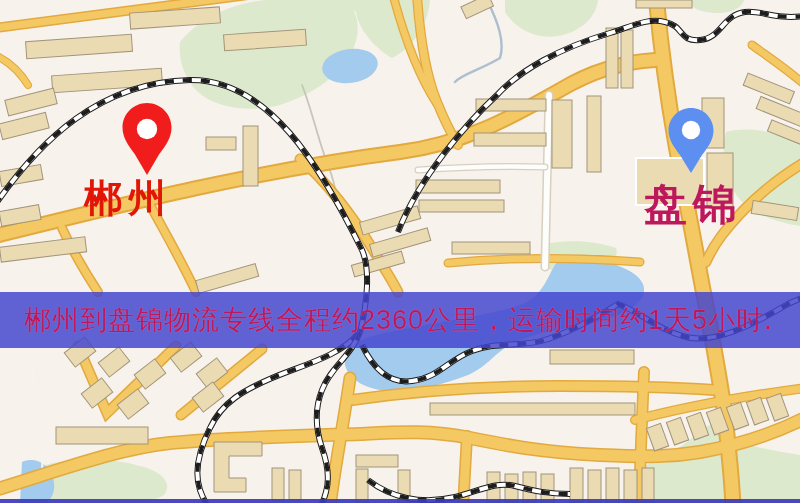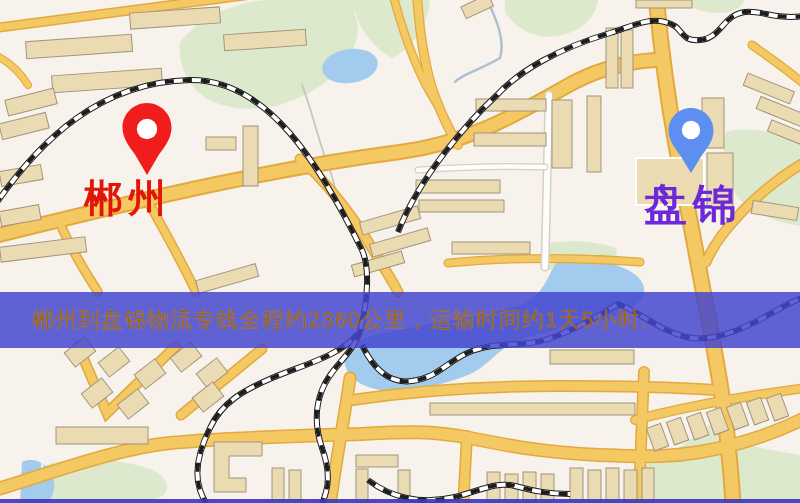--- a/index.html
+++ b/index.html
@@ -7,29 +7,29 @@
     position:relative;width:800px;height:503px;overflow:hidden;
     font-family:"Liberation Sans","DejaVu Sans",sans-serif;
     background:#f7f2ec;
   }
   .stage svg{position:absolute;left:0;top:0;display:block;}
   .city-label{
     position:absolute;font-weight:700;line-height:1;white-space:nowrap;
     letter-spacing:6px;
   }
   .city-label.origin{left:84px;top:179px;font-size:38px;color:#e11607;}
-  .city-label.dest{left:644px;top:183px;font-size:43px;color:#6d28d9;}
+  .city-label.dest{left:644px;top:183px;font-size:43px;color:#be185d;}
   .banner{
     position:absolute;left:0;top:292px;width:800px;height:56px;
     background:rgba(67,69,206,0.84);
     display:flex;align-items:center;
   }
   .banner span{
-    color:#a16207;font-size:22px;letter-spacing:1px;
-    padding-left:32px;white-space:nowrap;
+    color:#be185d;font-size:27px;letter-spacing:1px;
+    padding-left:24px;white-space:nowrap;
     text-shadow:0 0 1px rgba(255,255,255,.4);
   }
   .bottom-strip{
     position:absolute;left:0;top:499px;width:800px;height:4px;
     background:rgba(59,59,187,0.92);
   }
 </style>
 </head>
 <body>
 

